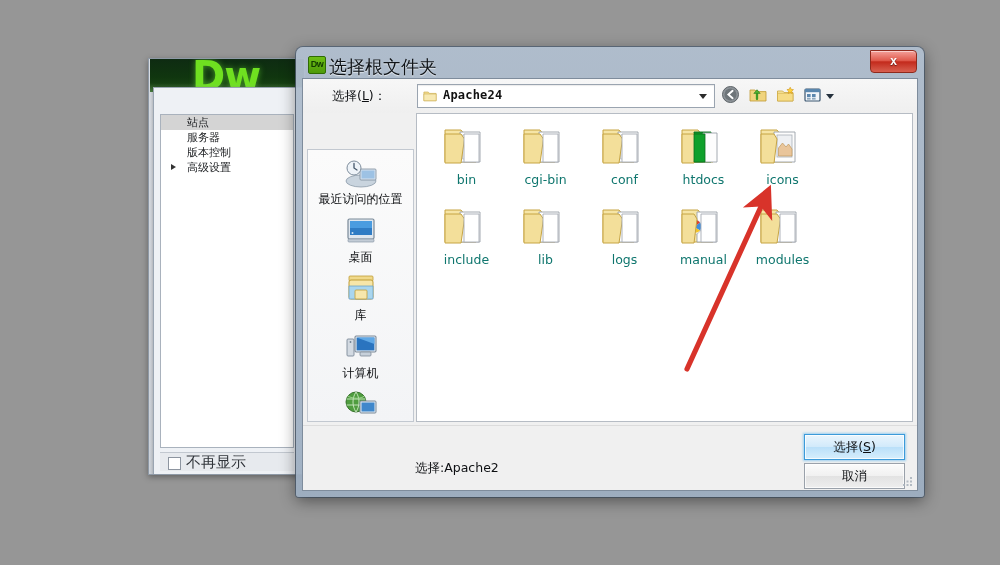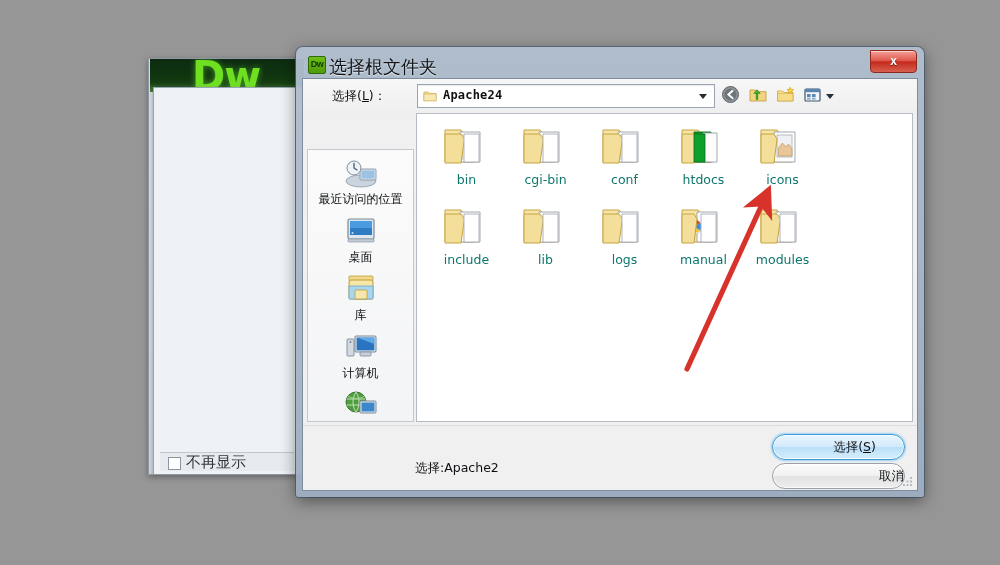--- a/index.html
+++ b/index.html
@@ -186,53 +186,67 @@
     background:#f0f0f0;border-top:1px solid #dcdcdc;
   }
   #sel-result{
     position:absolute;left:112px;top:34px;font-size:12.5px;color:#0d0f12;
     font-family:"DejaVu Sans","Liberation Sans",sans-serif;
   }
   .btn{
     position:absolute;width:99px;height:24px;
     font-size:12.5px;color:#0c0e11;text-align:center;line-height:23px;
     font-family:"DejaVu Sans","Liberation Sans",sans-serif;
-    cursor:pointer;border-radius:13px;padding-left:32px;
+    cursor:pointer;border-radius:0;
   }
   #btn-select{
     right:12px;top:8px;
     background:linear-gradient(180deg,#eaf5fd 0%,#d2eafb 48%,#b9dff9 50%,#d6eefc 100%);
     border:1px solid #3c9ad9;
     box-shadow:0 0 2px 1px rgba(90,180,240,.55), inset 0 0 0 1px rgba(255,255,255,.75);
   }
   #btn-cancel{
     right:12px;top:37px;
     background:linear-gradient(180deg,#fbfbfb 0%,#f1f1f1 48%,#e2e2e2 50%,#eeeeee 100%);
     border:1px solid #9aa1aa;
     box-shadow:inset 0 0 0 1px rgba(255,255,255,.7);
-    text-align:right;
   }
   .uline{text-decoration:underline;}
 
   
   #grip{position:absolute;right:3px;bottom:2px;width:13px;height:13px;opacity:.85;}
 
   
   #red-arrow{position:absolute;left:0;top:0;width:1000px;height:565px;pointer-events:none;}
 </style>
 </head>
 <body>
 
 <div id="bg-window">
   <div id="dw-splash">
     <div class="logo">Dw</div>
     <div class="gloss"></div>
   </div>
 
   <div id="bg-dialog">
+    <div id="bg-list">
+      <div class="bg-list-item sel">
+        <span>站点</span>
+      </div>
+      <div class="bg-list-item">
+        <span>服务器</span>
+      </div>
+      <div class="bg-list-item">
+        <span>版本控制</span>
+      </div>
+      <div class="bg-list-item">
+        <span class="tri"></span>
+        <span>高级设置</span>
+      </div>
+    </div>
     <div id="bg-footer">
       <span class="cb"></span><span class="cblabel">不再显示</span>
     </div>
   </div>
 </div>
 
 <div id="dlg">
 
   <div id="dlg-titlebar">
     <div id="dlg-icon">Dw</div>

